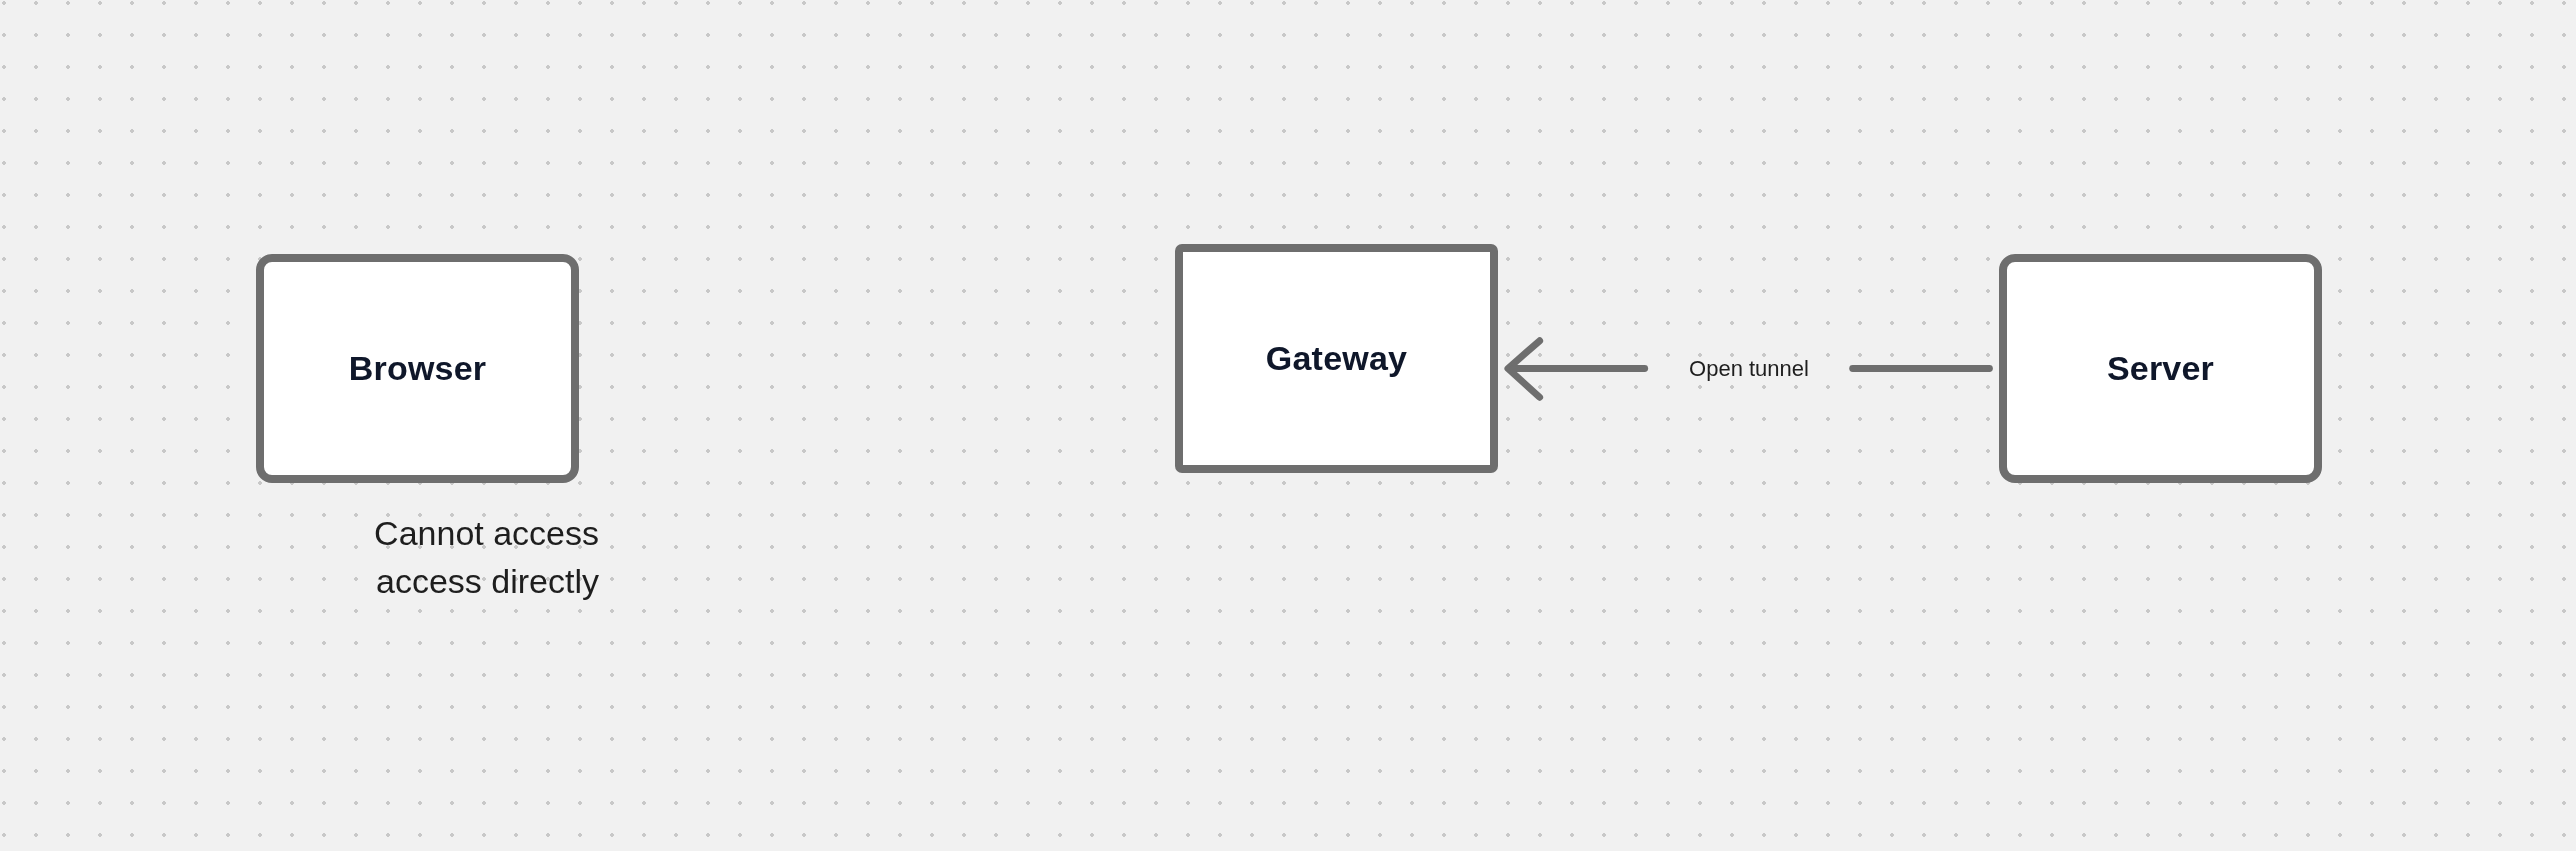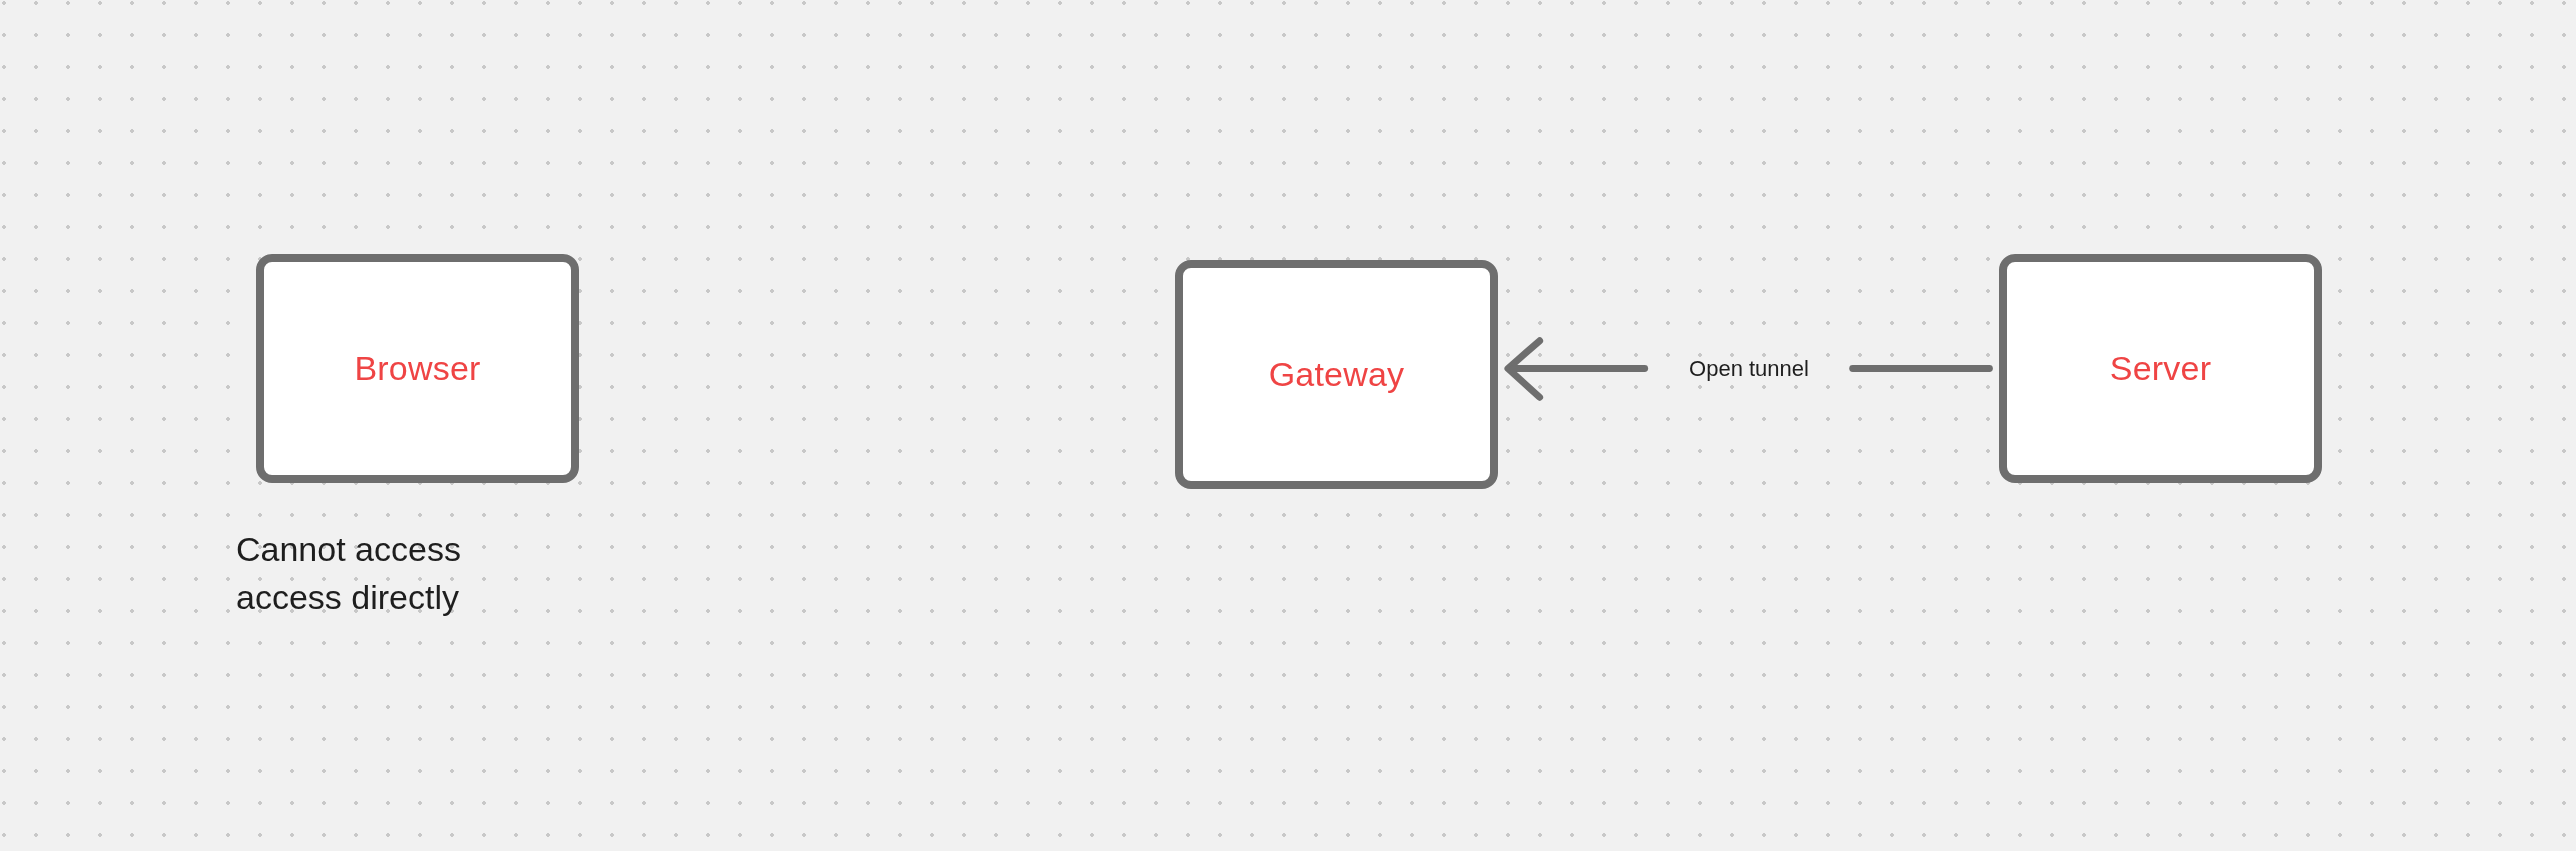--- a/index.html
+++ b/index.html
@@ -28,39 +28,39 @@
     background: #ffffff;
     border: 8px solid #6e6e6e;
     border-radius: 16px;
     display: flex;
     align-items: center;
     justify-content: center;
   }
 
   .node-label {
     font-size: 34px;
-    color: #ef4444;
+    color: #0f172a;
     letter-spacing: 0.2px;
     white-space: nowrap;
+    font-weight: bold;
   }
 
   .node-browser { left: 256px; top: 254px; }
-  .node-gateway { left: 1175px; top: 260px; }
+  .node-gateway { left: 1175px; top: 244px; border-radius: 7px; }
   .node-server  { left: 1999px; top: 254px; }
 
   .caption {
     position: absolute;
     left: 236px;
     top: 509px;
     width: 363px;
-    text-align: left;
+    text-align: right;
     font-size: 34px;
     line-height: 48px;
     color: #1e1e1e;
-    margin-top: 16px;
   }
 
   .arrow-svg {
     position: absolute;
     left: 0;
     top: 0;
     width: 2576px;
     height: 851px;
   }
 

